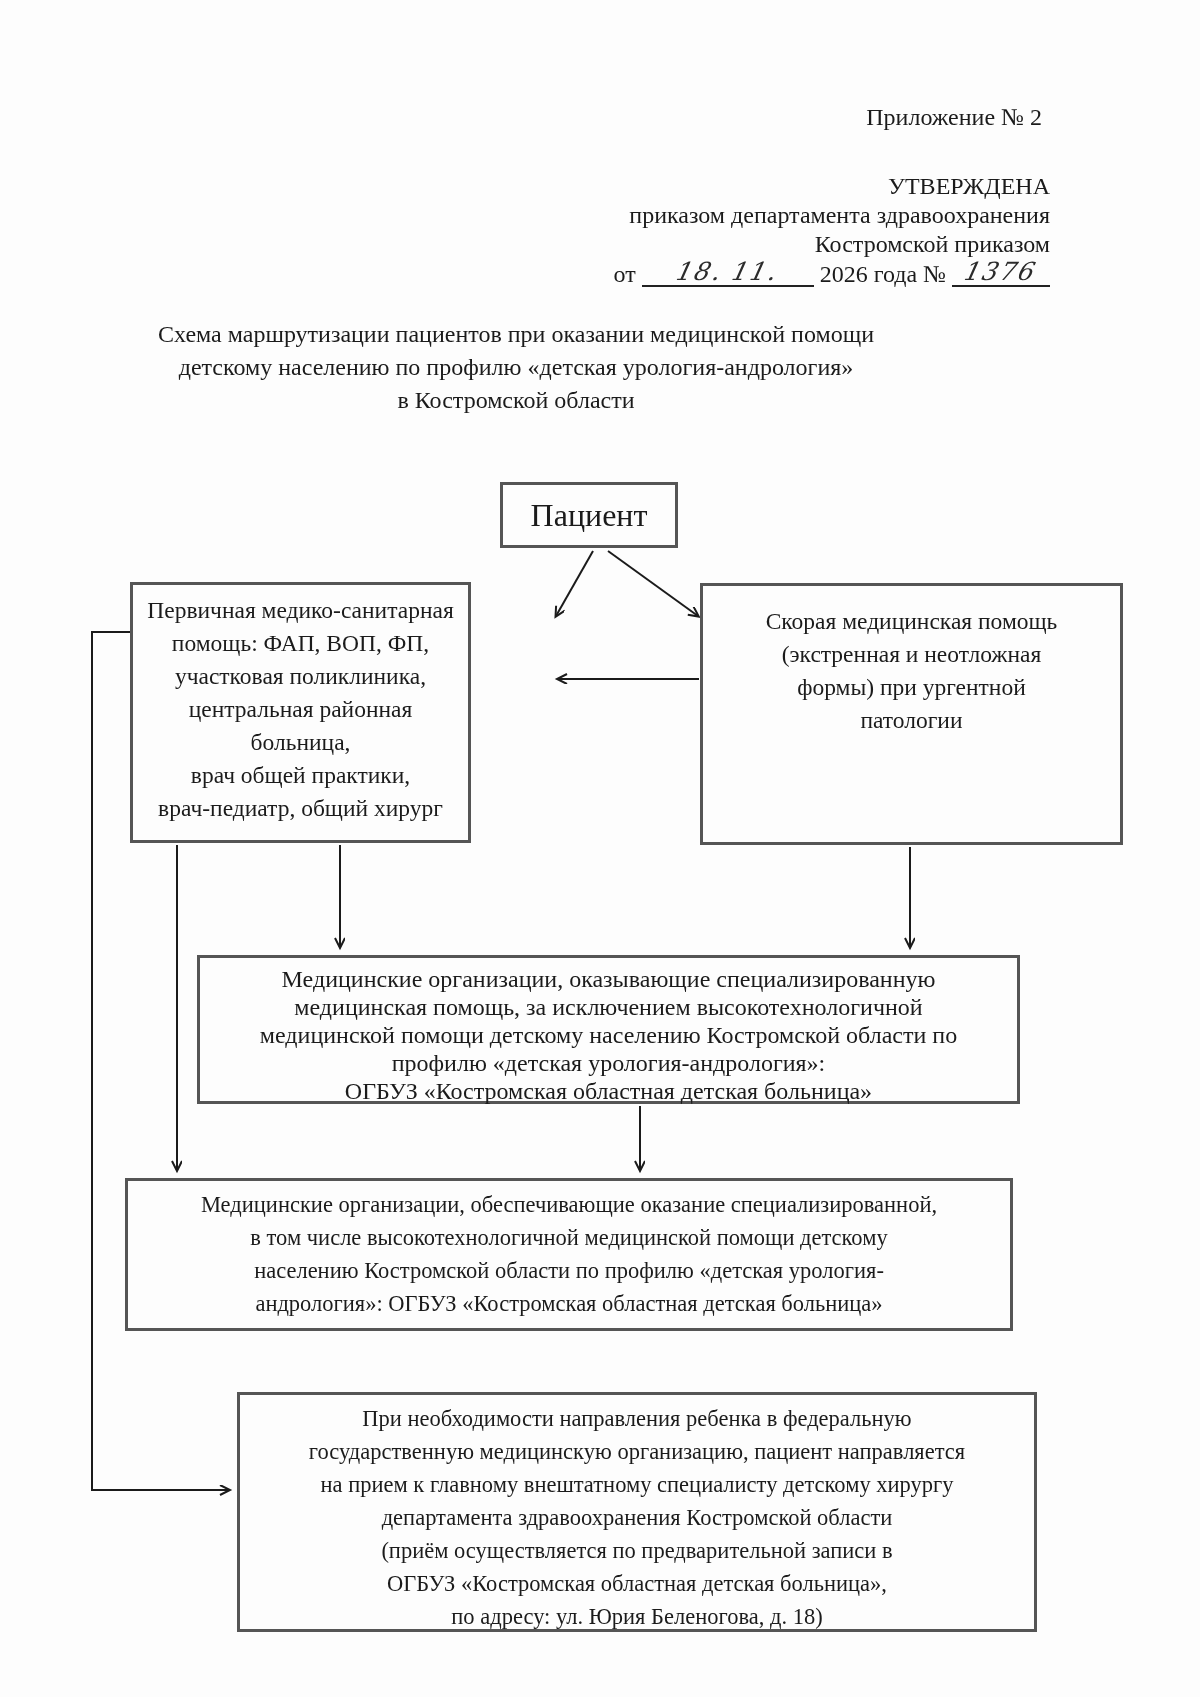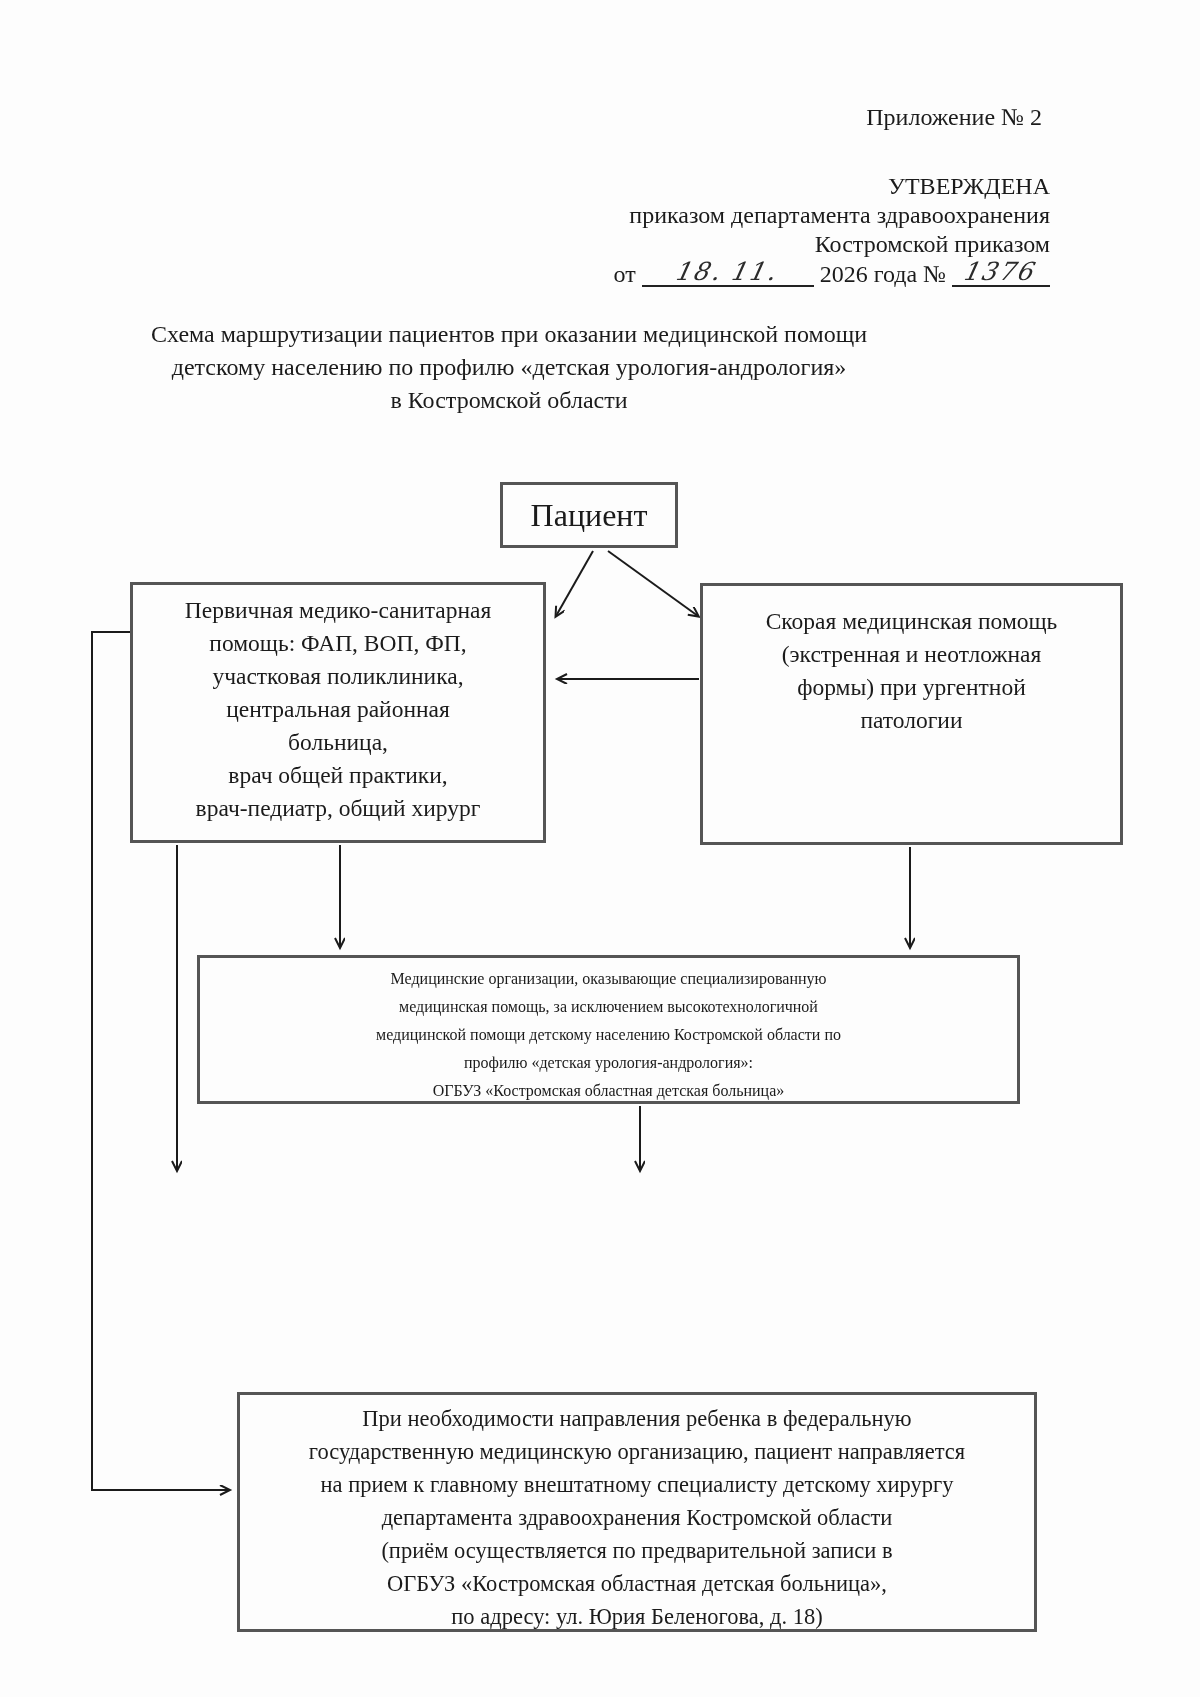--- a/index.html
+++ b/index.html
@@ -25,44 +25,44 @@
   }
   .date-blank { width:172px; }
   .num-blank  { width:98px; }
   .handwritten {
     display:inline-block;
     font-family:"DejaVu Serif", serif; font-style:italic;
     transform:skewX(-14deg); font-size:25px; color:#2b2b2b;
     letter-spacing:2px; position:relative; top:-2px;
   }
   .doc-title {
-    top:318px; left:3px; width:1012px; text-align:center;
+    top:318px; left:10px; width:1012px; text-align:center;
     font-size:24px; line-height:33px; white-space:pre-line;
   }
   .fc-box {
     position:absolute; box-sizing:border-box;
     border:3px solid #555; background:#fdfdfd;
     text-align:center; white-space:pre-line;
   }
   .box-patient {
     left:500px; top:482px; width:178px; height:66px;
     display:flex; align-items:center; justify-content:center;
     font-size:32px;
   }
   .box-primary {
-    left:130px; top:582px; width:416px; height:261px;
+    left:130px; top:582px; width:341px; height:261px;
     font-size:23.5px; line-height:33px; padding-top:9px;
   }
   .box-ambulance {
     left:700px; top:583px; width:423px; height:262px;
     font-size:23.5px; line-height:33px; padding-top:19px;
   }
   .box-specialized {
     left:197px; top:955px; width:823px; height:149px;
-    font-size:16px; line-height:28px; padding-top:7px;
+    font-size:24px; line-height:28px; padding-top:7px;
   }
   .box-hightech {
     left:125px; top:1178px; width:888px; height:153px;
     font-size:22.5px; line-height:33px; padding-top:7px;
   }
   .box-federal {
     left:237px; top:1392px; width:800px; height:240px;
     font-size:22.5px; line-height:33px; padding-top:7px;
   }
   svg.connectors { position:absolute; left:0; top:0; pointer-events:none; }
@@ -123,20 +123,24 @@
 (экстренная и неотложная
 формы) при ургентной
 патологии</div>
 
   <div class="fc-box box-specialized">Медицинские организации, оказывающие специализированную
 медицинская помощь, за исключением высокотехнологичной
 медицинской помощи детскому населению Костромской области по
 профилю «детская урология-андрология»:
 ОГБУЗ «Костромская областная детская больница»</div>
 
+  <div class="fc-box box-hightech">Медицинские организации, обеспечивающие оказание специализированной,
+в том числе высокотехнологичной  медицинской помощи детскому
+населению Костромской области по профилю «детская урология-
+андрология»: ОГБУЗ «Костромская областная детская больница»</div>
 
   <div class="fc-box box-federal">При необходимости направления ребенка в федеральную
 государственную медицинскую организацию, пациент направляется
 на прием к главному внештатному специалисту детскому хирургу
 департамента здравоохранения Костромской области
 (приём осуществляется по предварительной записи в
 ОГБУЗ «Костромская областная детская больница»,
 по адресу: ул. Юрия Беленогова, д. 18)</div>
 
 </div>

